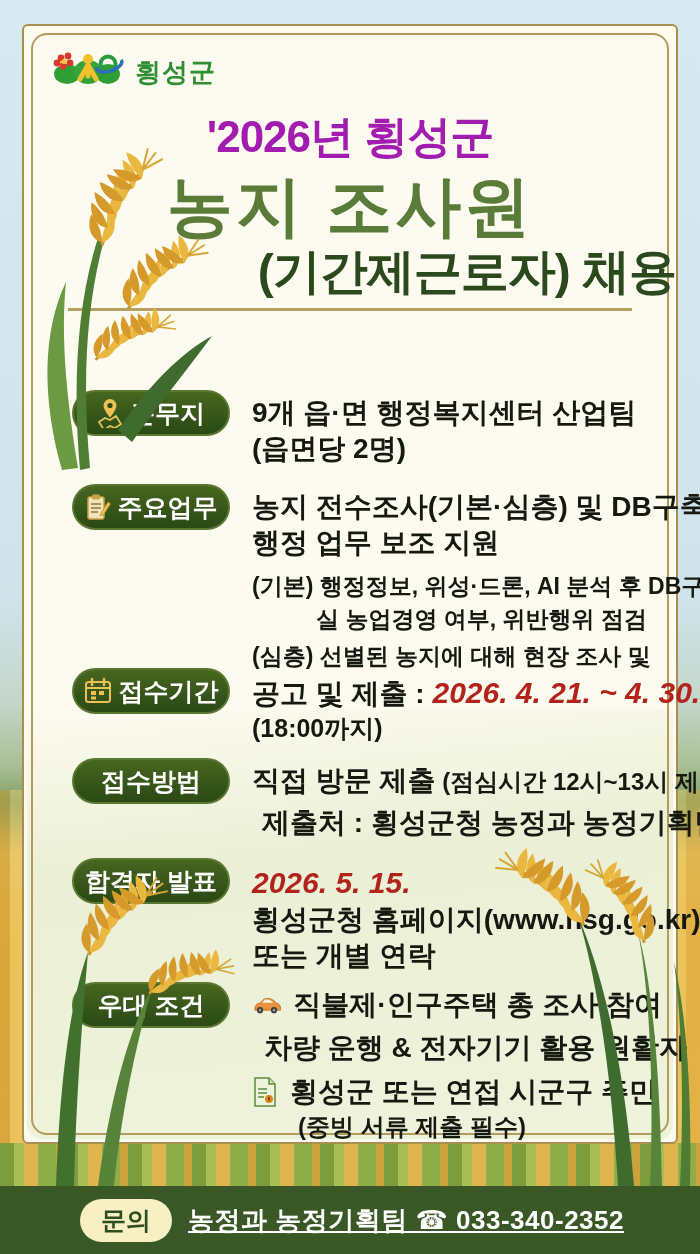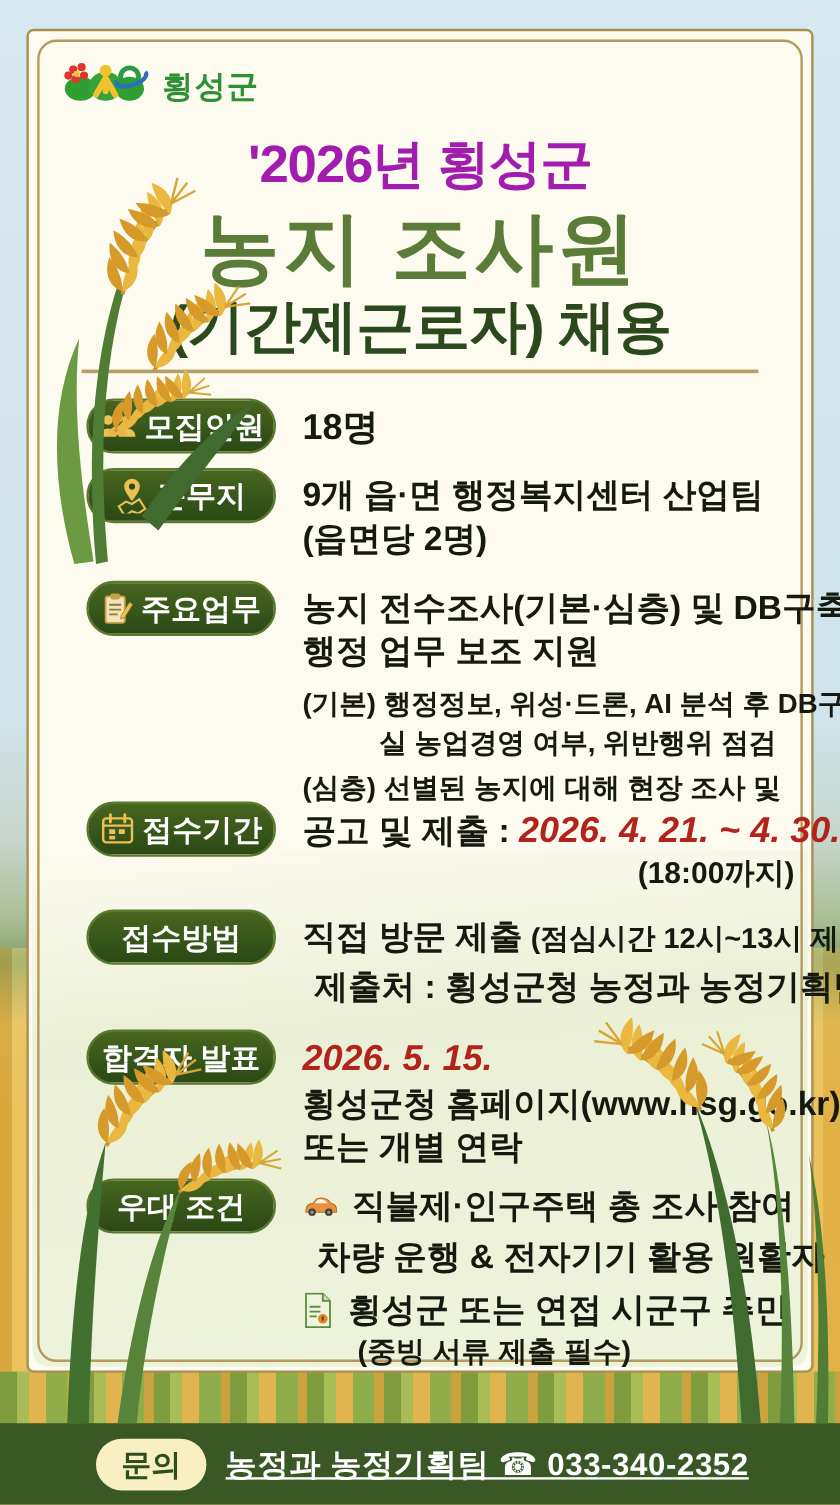--- a/index.html
+++ b/index.html
@@ -26,38 +26,38 @@
     background:linear-gradient(175deg,rgba(208,224,178,0) 0%,rgba(208,224,178,.42) 34%,
       rgba(226,236,202,.55) 100%);border-radius:0 0 14px 14px;}
 
   
   .logo-row{position:absolute;left:28px;top:20px;display:flex;align-items:flex-end;gap:9px;}
   .logo-text{font-size:26px;font-weight:bold;color:#2f8f33;letter-spacing:1px;}
   .title1{position:absolute;left:0;right:0;top:82px;text-align:center;
     font-size:44px;font-weight:800;color:#a21caf;letter-spacing:-1px;}
   .title2{position:absolute;left:0;right:0;top:136px;text-align:center;
     font-size:66px;font-weight:700;color:#5b7c39;letter-spacing:3px;}
-  .title3{position:absolute;left:0;right:0;top:214px;text-align:center;
+  .title3{position:absolute;left:0;right:0;top:214px;text-align:right;
     font-size:48px;font-weight:800;color:#2b491d;letter-spacing:-1px;}
   .divider{position:absolute;left:44px;right:44px;top:282px;height:3px;background:#b5a063;}
 
   
   .section{position:absolute;left:48px;right:14px;display:flex;align-items:flex-start;gap:22px;}
   .badge{flex:0 0 158px;height:46px;border-radius:26px;box-sizing:border-box;
     background:linear-gradient(180deg,#47661f,#2a4915);border:2px solid #5a782f;
     display:flex;align-items:center;justify-content:center;gap:7px;
     color:#ffffff;font-weight:bold;font-size:25px;letter-spacing:0;}
   .badge svg{flex:0 0 auto;}
   .sec-body{padding-top:5px;min-width:0;}
   .line-main{font-size:28px;font-weight:bold;color:#15190f;line-height:1.3;white-space:nowrap;}
   .line-sub{font-size:23px;font-weight:bold;color:#15190f;line-height:1.45;white-space:nowrap;}
   .indent{padding-left:64px;}
   .red{color:#b2231c;}
   .date-big{font-size:30px;font-style:italic;}
-  .center-note{text-align:right;font-size:25px;}
+  .center-note{text-align:left;font-size:25px;}
   .icon-line{display:flex;align-items:center;gap:10px;margin-top:6px;}
   .pref-line{display:flex;align-items:center;gap:12px;margin-bottom:7px;}
   .pref-note{font-size:24px;font-weight:bold;color:#15190f;padding-left:46px;line-height:1.2;}
 
   
   .footer{position:absolute;left:0;right:0;top:1186px;bottom:0;display:flex;
     align-items:center;padding-left:32px;z-index:4;margin-left:48px;}
   .inquiry-pill{background:#f8efc3;color:#2f4e1d;font-weight:bold;font-size:25px;
     padding:5px 21px;border-radius:24px;}
   .footer-text{color:#ffffff;font-weight:bold;font-size:26px;margin-left:16px;letter-spacing:.5px;text-decoration:underline;}
@@ -104,36 +104,20 @@
           </g>
         </svg>
         <span class="logo-text">횡성군</span>
       </div>
 
       <div class="title1">'2026년 횡성군</div>
       <div class="title2">농지 조사원</div>
       <div class="title3">(기간제근로자) 채용</div>
       <div class="divider"></div>
 
-      <div class="section" style="top:306px">
-        <div class="badge">
-          <svg width="32" height="26" viewBox="0 0 32 26">
-            <circle cx="8" cy="8" r="4" fill="#ecc052"></circle>
-              <circle cx="24" cy="8" r="4" fill="#ecc052"></circle>
-            <circle cx="16" cy="6" r="4.6" fill="#e8b54a"></circle>
-            <path d="M1,22 a7,7 0 0 1 14,0 z" fill="#ecc052"></path>
-            <path d="M17,22 a7,7 0 0 1 14,0 z" fill="#ecc052"></path>
-            <path d="M8,21 a8,8 0 0 1 16,0 z" fill="#e8b54a"></path>
-          </svg>
-          <span>모집인원</span>
-        </div>
-        <div class="sec-body">
-          <div class="line-main" style="font-size:30px">18명</div>
-        </div>
-      </div>
 
       <div class="section" style="top:364px">
         <div class="badge">
           <svg width="26" height="30" viewBox="0 0 26 30">
             <path d="M2,24 l6,-4 5,2 6,-4 5,8 -6,4 -5,-2 -6,4 z" fill="none" stroke="#ecc052" stroke-width="1.8"></path>
             <path d="M13,1 a6.5,6.5 0 0 1 6.5,6.5 c0,4.5 -6.5,12 -6.5,12 s-6.5,-7.5 -6.5,-12 A6.5,6.5 0 0 1 13,1 z" fill="#ecc052"></path>
             <circle cx="13" cy="7.5" r="2.6" fill="#2a4915"></circle>
           </svg>
           <span>근무지</span>
         </div>

